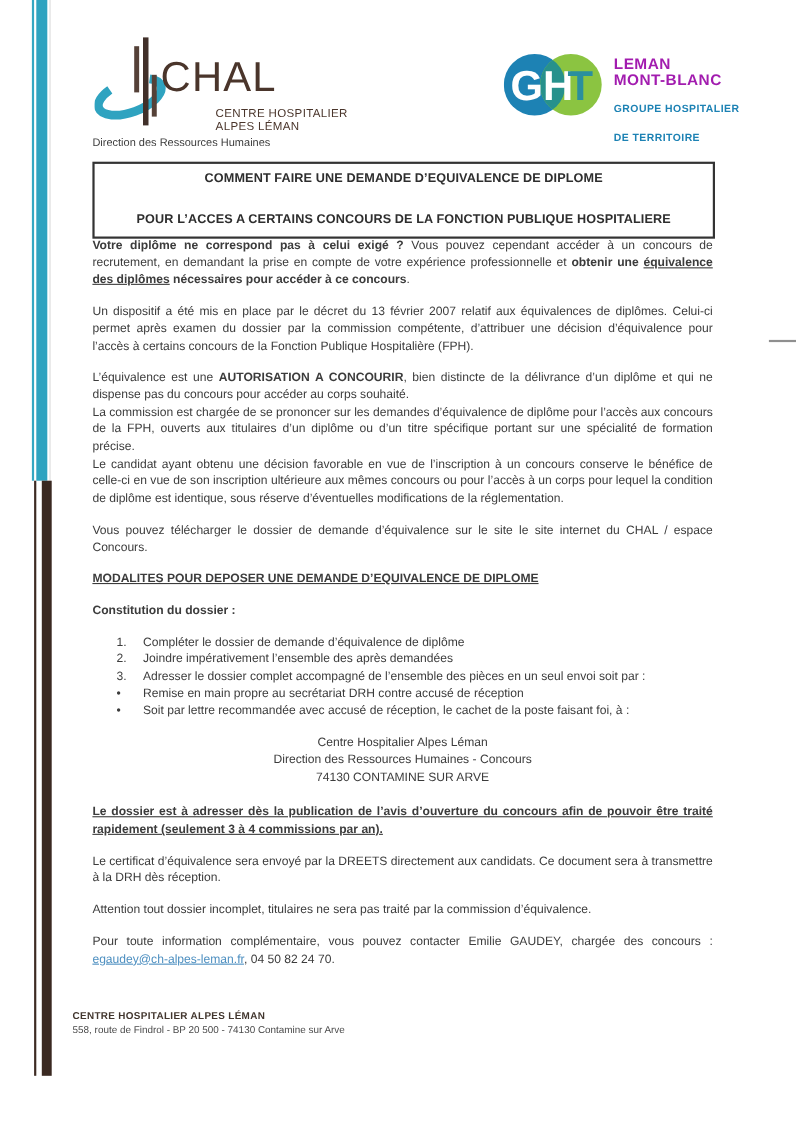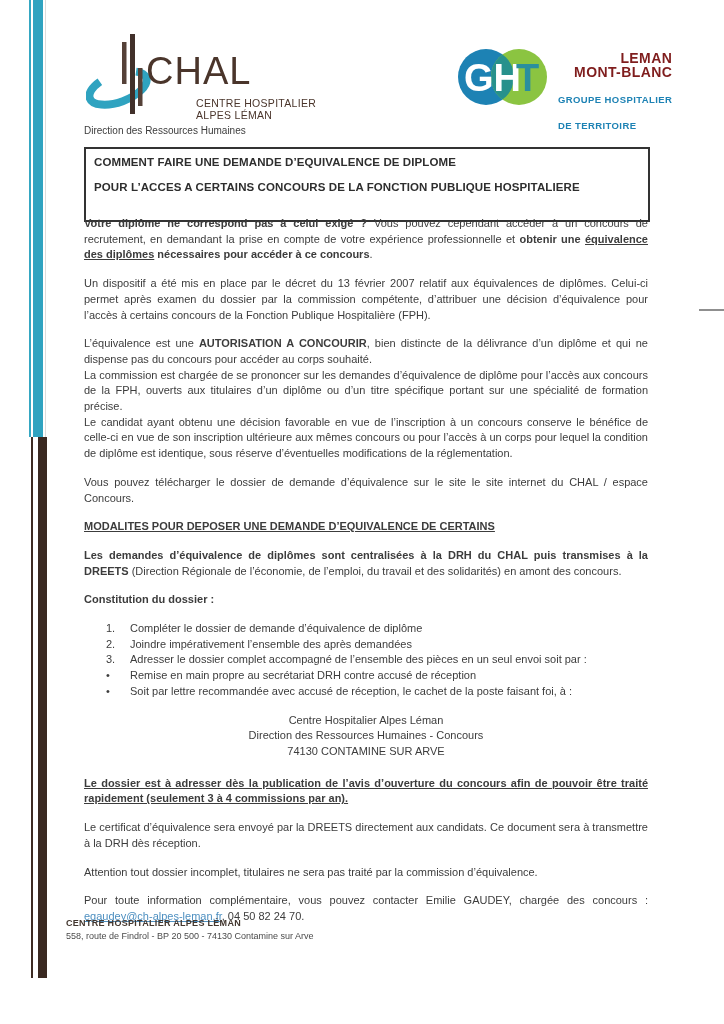--- a/index.html
+++ b/index.html
@@ -19,30 +19,30 @@
   
   .chal-swoosh{position:absolute;left:86px;top:30px;}
   .chal-acronym{position:absolute;left:146px;top:50px;font-size:38px;letter-spacing:1px;color:#4a352b;}
   .chal-sub{position:absolute;left:149px;font-size:10.5px;font-weight:normal;color:#4a352b;letter-spacing:.3px;margin-left:47px;}
   .chal-sub1{top:97px;} .chal-sub2{top:109px;}
   .dept{position:absolute;left:84px;top:125px;font-size:10px;color:#3c3c3c;}
 
   .ght{position:absolute;left:458px;top:45px;width:250px;height:66px;}
   .ght svg{position:absolute;left:0;top:2px;}
   .ght-text{position:absolute;left:100px;top:6px;line-height:1;}
-  .ght-region{font-size:14px;font-weight:bold;color:#7f1d1d;letter-spacing:.4px;text-align:right;}
+  .ght-region{font-size:14px;font-weight:bold;color:#a21caf;letter-spacing:.4px;}
   .ght-group{font-size:9.5px;font-weight:bold;color:#1d82b4;letter-spacing:.4px;margin-top:16px;}
 
   
   .title-box{
     position:absolute;left:84px;top:147px;width:546px;
-    border:2px solid #333333;padding:7px 8px 27px;
+    border:2px solid #333333;padding:7px 8px 9px;text-align:center;
   }
   .title-line{font-size:11.5px;font-weight:bold;color:#2e2e2e;letter-spacing:.1px;}
-  .title-line + .title-line{margin-top:13px;}
+  .title-line + .title-line{margin-top:26px;}
 
   
   .doc{position:absolute;left:84px;top:216px;width:564px;font-size:11px;line-height:15.7px;}
   .doc p{margin:0 0 13px;text-align:justify;}
   .b{font-weight:bold;} .bu{font-weight:bold;text-decoration:underline;}
   .no-gap{margin-bottom:0 !important;}
   .heading{font-weight:bold;text-decoration:underline;margin:0 0 13px;}
   .label{font-weight:bold;margin:0;}
   .list{margin:0;}
   .li{display:flex;text-align:left;}
@@ -112,23 +112,22 @@
   <p>Un dispositif a été mis en place par le décret du 13 février 2007 relatif aux équivalences de diplômes. Celui-ci permet après examen du dossier par la commission compétente, d’attribuer une décision d’équivalence pour l’accès à certains concours de la Fonction Publique Hospitalière (FPH).</p>
 
   <p class="no-gap"><span>L’équivalence est une </span><span class="b">AUTORISATION A CONCOURIR</span><span>, bien distincte de la délivrance d’un diplôme et qui ne dispense pas du concours pour accéder au corps souhaité.</span></p>
 
   <p class="no-gap">La commission est chargée de se prononcer sur les demandes d’équivalence de diplôme pour l’accès aux concours de la FPH, ouverts aux titulaires d’un diplôme ou d’un titre spécifique portant sur une spécialité de formation précise.</p>
 
   <p>Le candidat ayant obtenu une décision favorable en vue de l’inscription à un concours conserve le bénéfice de celle-ci en vue de son inscription ultérieure aux mêmes concours ou pour l’accès à un corps pour lequel la condition de diplôme est identique, sous réserve d’éventuelles modifications de la réglementation.</p>
 
   <p>Vous pouvez télécharger le dossier de demande d’équivalence sur le site le site internet du CHAL / espace Concours.</p>
 
-  <p class="heading">MODALITES POUR DEPOSER UNE DEMANDE D’EQUIVALENCE DE CERTAINS</p>
+  <p class="heading">MODALITES POUR DEPOSER UNE DEMANDE D’EQUIVALENCE DE DIPLOME</p>
 
-  <p><span class="b">Les demandes d’équivalence de diplômes sont centralisées à la DRH du CHAL puis transmises à la DREETS</span><span> (Direction Régionale de l’économie, de l’emploi, du travail et des solidarités) en amont des concours.</span></p>
 
   <p class="label">Constitution du dossier :</p>
 
   <div class="list">
     <div class="li">
       <span class="marker">1.</span>
       <span>Compléter le dossier de demande d’équivalence de diplôme</span>
     </div>
     <div class="li">
       <span class="marker">2.</span>

